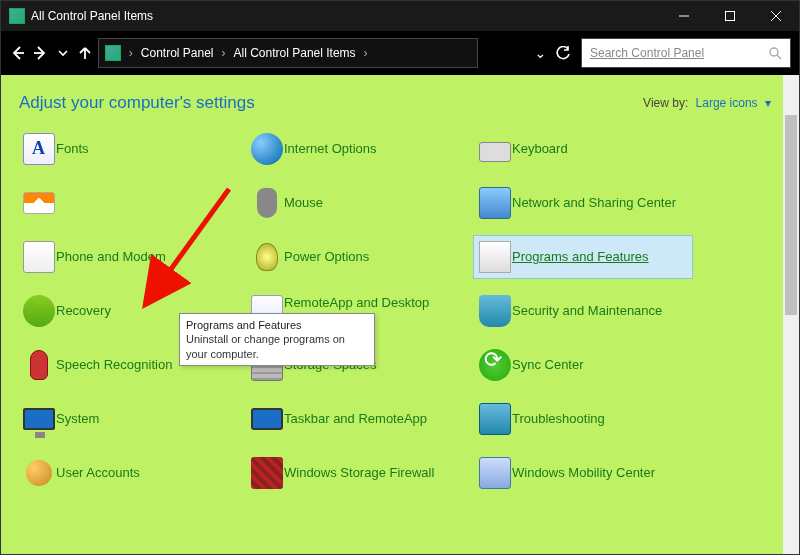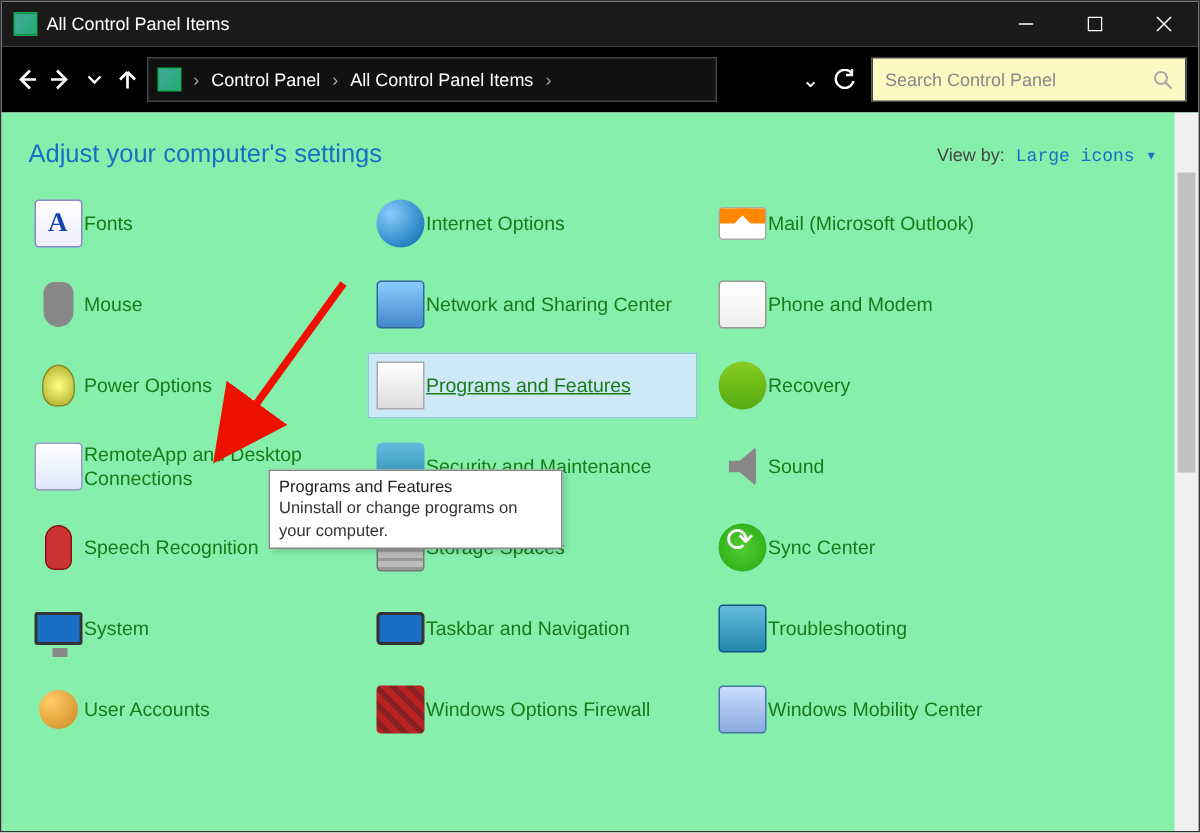--- a/index.html
+++ b/index.html
@@ -10,26 +10,26 @@
   .titlebar .title { flex: 1; font-size: 12px; }
   .winbtn { width: 46px; height: 30px; display: flex; align-items: center; justify-content: center; color: #fff; }
   .navbar { height: 44px; background: #000; display: flex; align-items: center; padding: 0 8px; gap: 4px; }
   .nav-arrow { width: 28px; height: 28px; display:flex; align-items:center; justify-content:center; color:#fff; font-size:14px; }
   .addr-wrap { flex: 0 0 380px; height: 30px; background: #111; border:1px solid #444; display:flex; align-items:center; padding:0 6px; color:#fff; font-size:12px; gap:4px; }
   .addr-icon { width:16px; height:16px; background: linear-gradient(135deg,#4a9,#2a7); border:1px solid #1a5; }
   .chev { color:#aaa; padding:0 4px; }
   .refresh { width:30px; height:30px; display:flex; align-items:center; justify-content:center; color:#fff; }
   .spacer-small { width:70px; }
   .spacer-flex { flex:1; }
-  .search { flex: 0 0 210px; height:30px; background:#fef9c3; border:1px solid #444; display:flex; align-items:center; padding:0 8px; color:#888; font-size:12px; justify-content:space-between; }
-  .content { position:relative; height: calc(555px - 30px - 44px); overflow:hidden; background:#86efac; }
+  .search { flex: 0 0 210px; height:30px; background:#ffffff; border:1px solid #444; display:flex; align-items:center; padding:0 8px; color:#888; font-size:12px; justify-content:space-between;text-decoration:underline; }
+  .content { position:relative; height: calc(555px - 30px - 44px); overflow:hidden; background:#bef264; }
   .heading-row { display:flex; justify-content:space-between; align-items:center; padding: 18px 28px 10px 18px; }
   .heading { color:#1a6fc4; font-size:17px; }
   .viewby { font-size:12px; color:#444; }
-  .viewby .link { color:#1a6fc4; margin-left:4px;font-family:Liberation Mono, monospace; }
+  .viewby .link { color:#1a6fc4; margin-left:4px; }
   .grid { display:grid; grid-template-columns: 220px 220px 220px; column-gap: 8px; row-gap: 10px; padding: 4px 16px 12px 16px; position:relative; }
   .item { display:flex; align-items:center; padding:4px 4px; border:1px solid transparent; }
   .item.hover { background:#cde8f6; border-color:#8cc; }
   .item .icon { width:34px; height:34px; flex:0 0 34px; display:flex; align-items:center; justify-content:center; }
   .item .label { color:#1a7a1a; font-size:13px; line-height:1.2; }
   .item.hover .label { text-decoration: underline; }
   .tooltip { position:absolute; left:178px; top:238px; width:196px; background:#fff; border:1px solid #888; padding:4px 6px; font-size:11px; color:#333; z-index:5; line-height:1.3; box-shadow:2px 2px 4px rgba(0,0,0,0.15); }
   .tooltip .tt-title { color:#222; }
   .arrow-annot { position:absolute; left:128px; top:108px; z-index:6; pointer-events:none; }
   .scrollbar { position:absolute; right:0; top:0; bottom:0; width:16px; background:#f0f0f0; }
@@ -160,23 +160,28 @@
           <div class="label">Fonts</div>
         </div>
         <div class="item">
           <div class="icon">
             <div class="ic ic-internet"></div>
           </div>
           <div class="label">Internet Options</div>
         </div>
         <div class="item">
           <div class="icon">
+            <div class="ic ic-keyboard"></div>
+          </div>
+          <div class="label">Keyboard</div>
+        </div>
+        <div class="item">
+          <div class="icon">
             <div class="ic ic-mail"></div>
           </div>
-          <div class="label">Mail (Microsoft Outlook)</div>
         </div>
         <div class="item">
           <div class="icon">
             <div class="ic ic-mouse"></div>
           </div>
           <div class="label">Mouse</div>
         </div>
         <div class="item">
           <div class="icon">
             <div class="ic ic-network"></div>
@@ -214,26 +219,20 @@
           <div class="label">RemoteApp and Desktop Connections</div>
         </div>
         <div class="item">
           <div class="icon">
             <div class="ic ic-security"></div>
           </div>
           <div class="label">Security and Maintenance</div>
         </div>
         <div class="item">
           <div class="icon">
-            <div class="ic ic-sound"></div>
-          </div>
-          <div class="label">Sound</div>
-        </div>
-        <div class="item">
-          <div class="icon">
             <div class="ic ic-speech"></div>
           </div>
           <div class="label">Speech Recognition</div>
         </div>
         <div class="item">
           <div class="icon">
             <div class="ic ic-storage"></div>
           </div>
           <div class="label">Storage Spaces</div>
         </div>
@@ -246,39 +245,39 @@
         <div class="item">
           <div class="icon">
             <div class="ic ic-system"></div>
           </div>
           <div class="label">System</div>
         </div>
         <div class="item">
           <div class="icon">
             <div class="ic ic-taskbar"></div>
           </div>
-          <div class="label">Taskbar and Navigation</div>
+          <div class="label">Taskbar and RemoteApp</div>
         </div>
         <div class="item">
           <div class="icon">
             <div class="ic ic-trouble"></div>
           </div>
           <div class="label">Troubleshooting</div>
         </div>
         <div class="item">
           <div class="icon">
             <div class="ic ic-users"></div>
           </div>
           <div class="label">User Accounts</div>
         </div>
         <div class="item">
           <div class="icon">
             <div class="ic ic-defender"></div>
           </div>
-          <div class="label">Windows Options Firewall</div>
+          <div class="label">Windows Storage Firewall</div>
         </div>
         <div class="item">
           <div class="icon">
             <div class="ic ic-mobility"></div>
           </div>
           <div class="label">Windows Mobility Center</div>
         </div>
       </div>
 
     <div class="tooltip">

